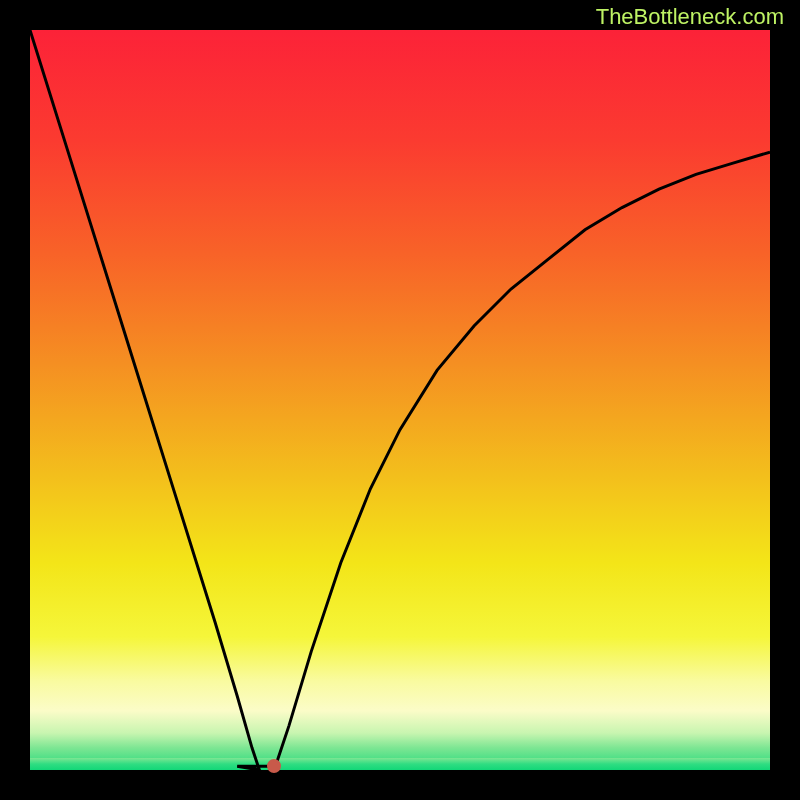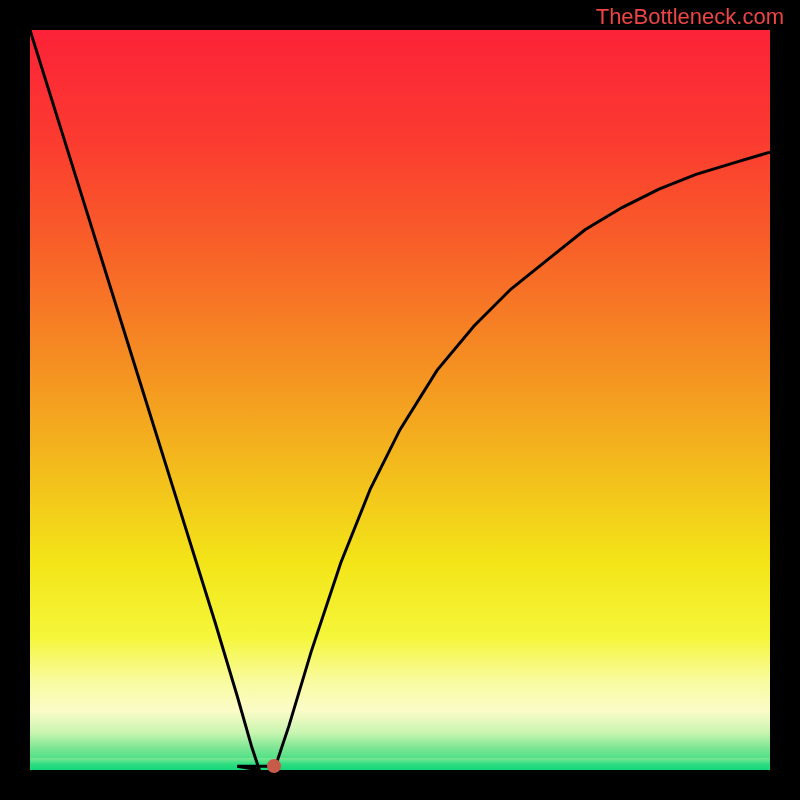--- a/index.html
+++ b/index.html
@@ -8,21 +8,21 @@
       height: 800px;
       background: #000;
       position: relative;
       overflow: hidden;
       font-family: Arial, sans-serif;
     }
     .watermark {
       position: absolute;
       top: 4px;
       right: 16px;
-      color: #ef4444;
+      color: #bef264;
       font-size: 22px;
       font-weight: normal;
       z-index: 10;
     }
     .plot-area {
       position: absolute;
       left: 30px;
       top: 30px;
       width: 740px;
       height: 740px;

